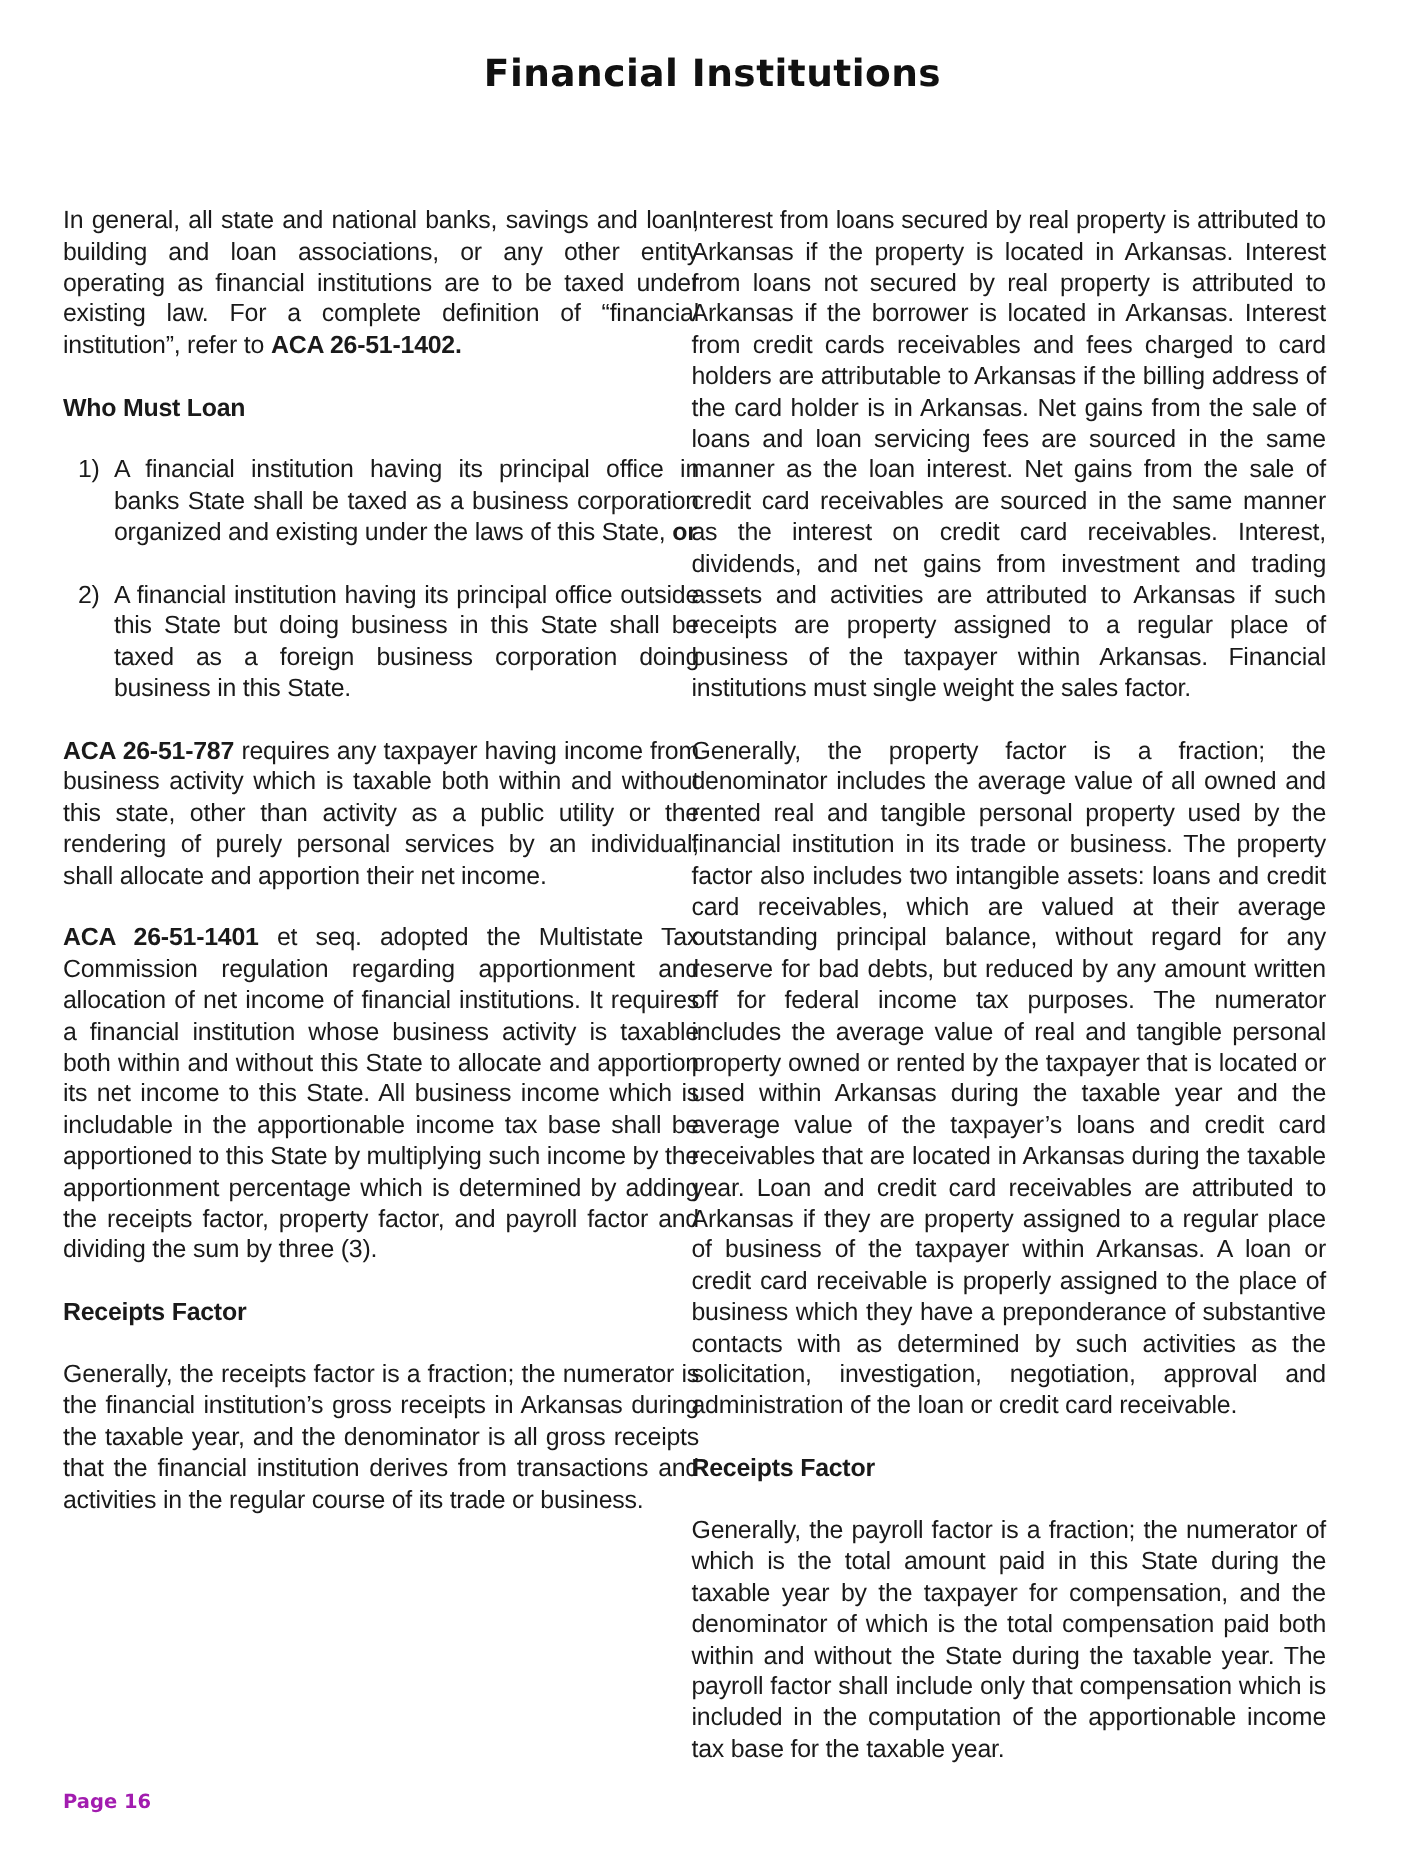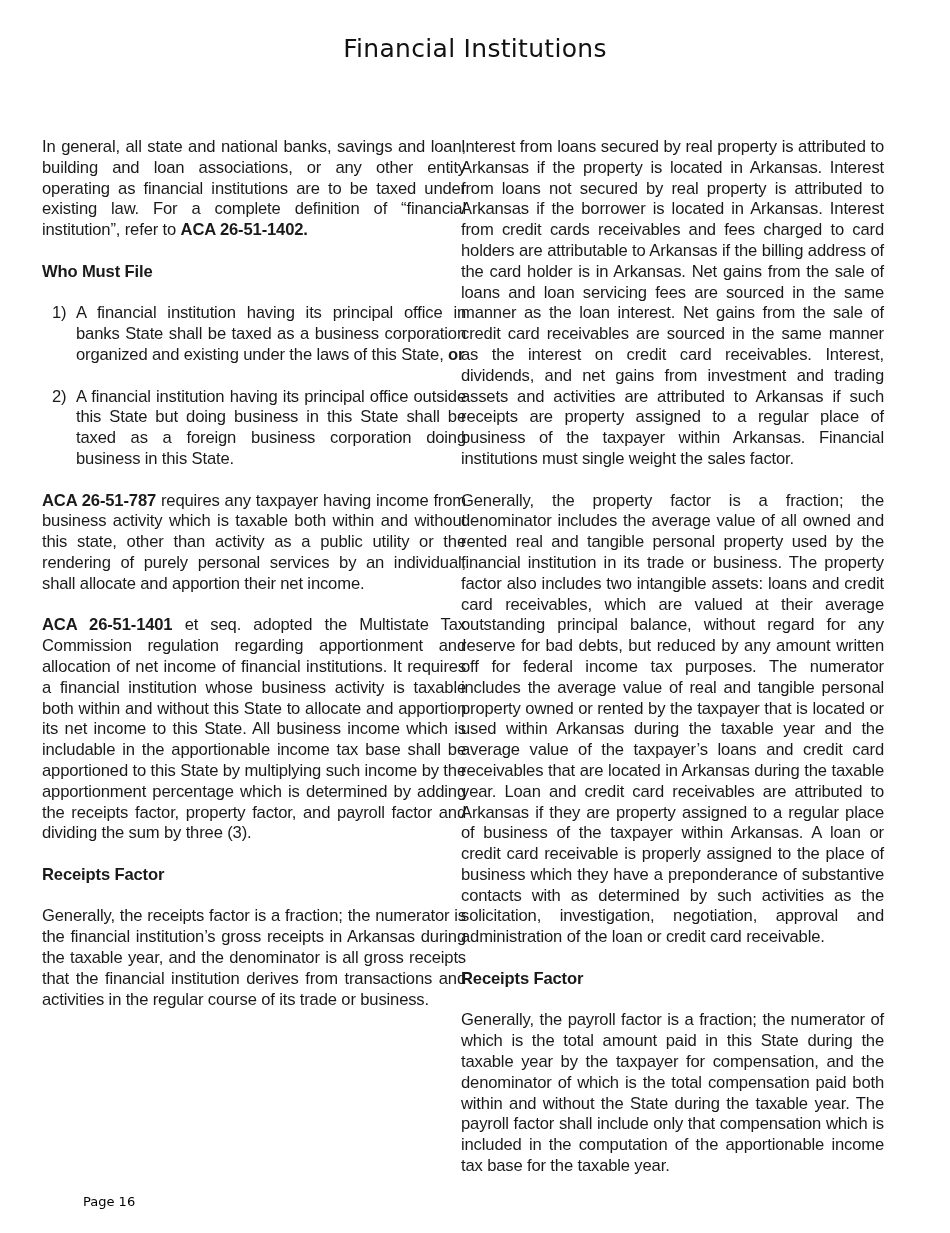--- a/index.html
+++ b/index.html
@@ -1,50 +1,50 @@
 <!DOCTYPE html>
 <html><head>
 <meta charset="utf-8">
 <style>
   html, body { margin: 0; padding: 0; background: #ffffff; }
   body { width: 950px; height: 1233px; position: relative; overflow: hidden; color: #1a1a1a; }
   .title {
     position: absolute; left: 0; top: 34px; width: 950px; text-align: center;
-    font-family: "DejaVu Sans", sans-serif; font-weight: normal; font-size: 25px; letter-spacing: 0.3px;
+    font-family: "DejaVu Sans", sans-serif; font-weight: bold; font-size: 25px; letter-spacing: 0.3px;
     color: #111;
   }
   .col {
     position: absolute; top: 92px; width: 424px;
     font-family: "Liberation Sans", sans-serif; font-size: 16.6px; line-height: 20.8px;
     text-align: justify; letter-spacing: -0.15px; margin-top: 45px;
   }
   .col.left { left: 42px; }
   .col.right { left: 461px; width: 423px; }
   .col p { margin: 0 0 20.8px 0; }
   .col h3 { margin: 0 0 20.8px 0; font-size: 16.6px; font-weight: bold; line-height: 20.8px; }
   .col ol { list-style: none; margin: 0; padding: 0; }
   .col ol li { position: relative; padding-left: 34px; margin-bottom: 20.8px; padding-left: 34px; }
   .col ol li .num { position: absolute; left: 10px; top: 0; }
   b { font-weight: bold; }
   .footer {
     position: absolute; left: 42px; top: 1194px;
-    font-family: "DejaVu Sans", sans-serif; font-weight: normal; font-size: 13px; color: #000000; margin-left: 41px;
+    font-family: "DejaVu Sans", sans-serif; font-weight: bold; font-size: 13px; color: #a21caf;
   }
 </style>
 </head>
 <body>
 
 <div class="title">Financial Institutions</div>
 
 <div class="col left">
   <p>
     <span>In general, all state and national banks, savings and loan, building and loan associations, or any other entity operating as financial institutions are to be taxed under existing law. For a complete definition of “financial institution”, refer to</span>
     <b>ACA 26-51-1402.</b>
   </p>
-  <h3>Who Must File</h3>
+  <h3>Who Must Loan</h3>
   <ol>
     <li>
       <span class="num">1)</span>
       <span>A financial institution having its principal office in banks State shall be taxed as a business corporation organized and existing under the laws of this State,</span>
       <b>or</b>
     </li>
     <li>
       <span class="num">2)</span>
       <span>A financial institution having its principal office outside this State but doing business in this State shall be taxed as a foreign business corporation doing business in this State.</span>
     </li>

